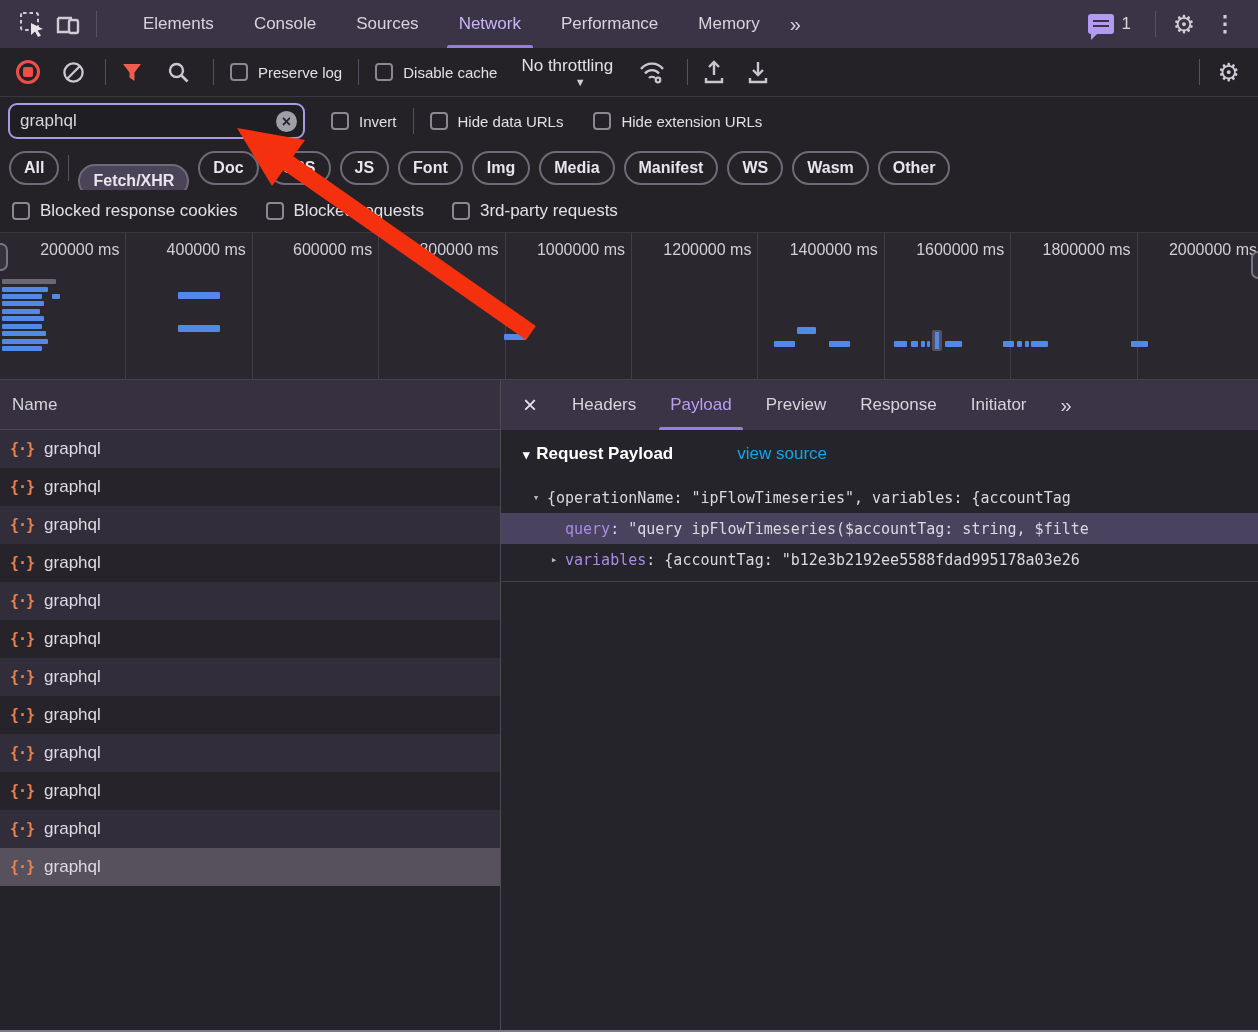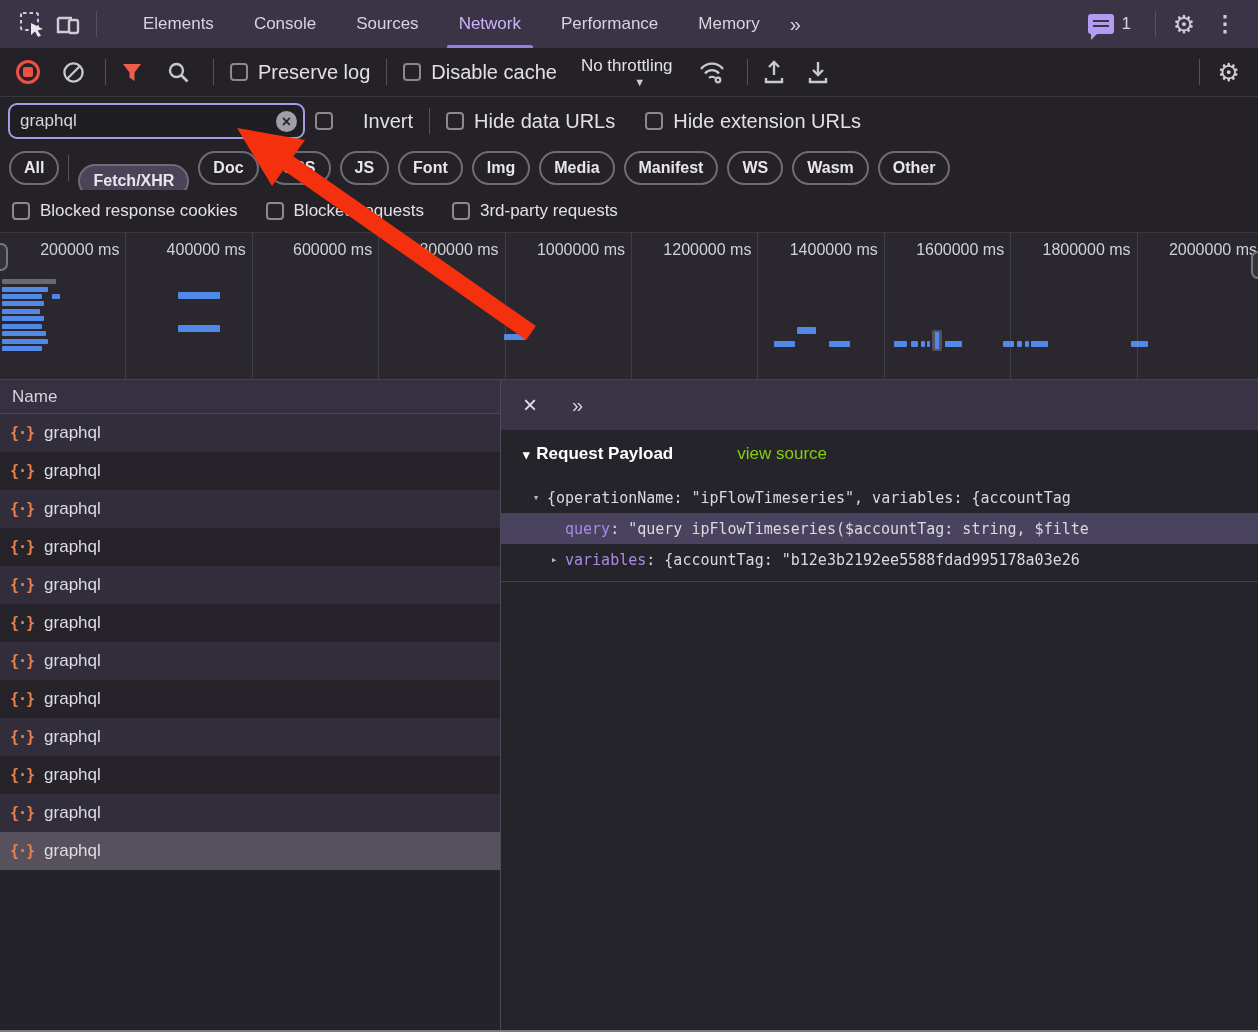--- a/index.html
+++ b/index.html
@@ -33,21 +33,21 @@
 
   
   .nettools { position:absolute; left:0; top:48px; width:1258px; height:49px;
     background:#242227; border-bottom:1px solid #3a383e; display:flex; align-items:center; }
   .rec { width:24px; height:24px; border:3px solid #ee5048; border-radius:50%;
     display:flex; align-items:center; justify-content:center; margin-left:16px; }
   .rec i { width:10px; height:10px; background:#ee5048; border-radius:2px; }
   .circ-slash { width:23px; height:23px; margin-left:22px; }
   .chk { width:18px; height:18px; border:2px solid #8b8892; border-radius:4px;
     background:transparent; flex:none; }
-  .tool-label { color:#e2e0e6; font-size:20px; margin-left:10px; white-space:nowrap; }
+  .tool-label { color:#e2e0e6; font-size:15px; margin-left:10px; white-space:nowrap; }
   .throttle { display:flex; align-items:center; color:#e2e0e6; font-size:17px;flex-direction:column; }
   .caret { font-size:11px; color:#cfccd5; margin-left:26px; }
   .toolgroup { display:flex; align-items:center; }
 
   
   .filterrow { position:absolute; left:0; top:97px; width:1258px; height:48px;
     display:flex; align-items:center; background:#242227; }
   .filter-input { position:relative; width:297px; height:36px; margin-left:8px;
     border:2px solid #a99ae8; border-radius:9px; background:#1f1e22;
     display:flex; align-items:center; }
@@ -81,21 +81,21 @@
   .bar.b { background:#5288e8; }
   .bar.g { background:#6a6870; }
   .bar.m { background:rgba(120,112,135,.55); border-radius:2px; }
   .bar.m i { position:absolute; left:3px; top:2px; bottom:2px; width:4px; background:#5288e8; display:block; }
   .scrollpill { position:absolute; width:14px; height:28px; border:2px solid #77747e;
     background:#35333a; border-radius:7px; }
 
   
   .lower { position:absolute; left:0; top:380px; width:1258px; height:652px; display:flex; }
   .reqpanel { width:501px; height:652px; border-right:1px solid #4d4a53; background:#25232a; }
-  .req-header { height:34px; background:#363040; border-bottom:1px solid #4a4754;
+  .req-header { height:50px; background:#363040; border-bottom:1px solid #4a4754;
     display:flex; align-items:center; color:#d6d4da; font-size:17px; padding-left:12px; }
   .req-row { height:38px; display:flex; align-items:center; padding-left:10px;
     font-size:17px; color:#dedce2; }
   .req-row.odd { background:#312d3a; }
   .req-row.even { background:#26232b; }
   .req-row.selected { background:#57515e; }
   .braces { color:#e88350; font-family:"DejaVu Sans Mono",monospace; font-size:15px;
     font-weight:bold; margin-right:10px; letter-spacing:-1px; }
 
   
@@ -104,21 +104,21 @@
   .det-close { color:#e4e2e8; font-size:24px; padding:0 18px 0 22px; line-height:1; }
   .det-tab { position:relative; height:50px; display:flex; align-items:center; padding:0 17px;
     color:#d7d4dc; font-size:17px; }
   .det-tab.active { color:#bb9df8; }
   .det-tab.active::after { content:""; position:absolute; left:6px; right:6px; bottom:0;
     height:3px; background:#9a7ce8; border-radius:2px 2px 0 0; }
   .payload { padding-top:14px; font-size:17px; }
   .payload-head { display:flex; align-items:center; padding-left:22px; }
   .payload-title { color:#ffffff; font-weight:bold; }
   .payload-title .tri { font-size:13px; margin-right:2px; }
-  .view-source { color:#84cc16; margin-left:64px; }
+  .view-source { color:#0ea5e9; margin-left:64px; }
   .tree { margin-top:18px; font-family:"DejaVu Sans Mono",monospace; font-size:15px;
     border-bottom:1px solid #44414b; padding-bottom:6px; }
   .tree-line { height:31px; display:flex; align-items:center; white-space:nowrap; overflow:hidden; }
   .tree-line.selected { background:#4a4360; }
   .tl-arrow { color:#b5b3bb; font-size:11px; width:14px; flex:none; text-align:center; margin-right:4px; }
   .seg-k { color:#a98ae4; }
   .seg-s { color:#3ab3e0; }
   .seg-p { color:#dbd9df; }
   .ind-0 { padding-left:28px; } .ind-1 { padding-left:46px; } .ind-2 { padding-left:46px; }
 
@@ -223,21 +223,21 @@
       <div class="vsep" style="margin:0 18px;"></div>
       <div class="gear" style="margin-right:18px;">⚙</div>
     </div>
   </div>
 
   <div class="filterrow">
     <div class="filter-input">
       <input type="text" value="graphql" style="">
       <div class="clear-x">×</div>
     </div>
-    <div class="toolgroup" style="margin-left:10px;gap:20px;">
+    <div class="toolgroup" style="margin-left:26px;">
       <span class="chk"></span>
       <span class="tool-label">Invert</span>
     </div>
     <div class="vsep" style="margin:0 16px;"></div>
     <div class="toolgroup">
       <span class="chk"></span>
       <span class="tool-label">Hide data URLs</span>
     </div>
     <div class="toolgroup" style="margin-left:30px;">
       <span class="chk"></span>
@@ -396,20 +396,27 @@
           <div class="req-row even selected">
             <span class="braces">{·}</span>
             <span>graphql</span>
           </div>
         </div>
     </div>
 
     <div class="details">
       <div class="det-tabs">
         <div class="det-close">×</div>
+        <div id="det-tabs-inner" style="display:flex; align-items:center; height:50px;">
+            <div class="det-tab">Headers</div>
+            <div class="det-tab active">Payload</div>
+            <div class="det-tab">Preview</div>
+            <div class="det-tab">Response</div>
+            <div class="det-tab">Initiator</div>
+          </div>
         <div class="det-tab tab-more" style="font-size:20px; letter-spacing:-2px;">»</div>
       </div>
 
       <div class="payload">
         <div class="payload-head">
           <div class="payload-title">
             <span class="tri">▾</span>
             <span>Request Payload</span>
           </div>
           <div class="view-source">view source</div>

